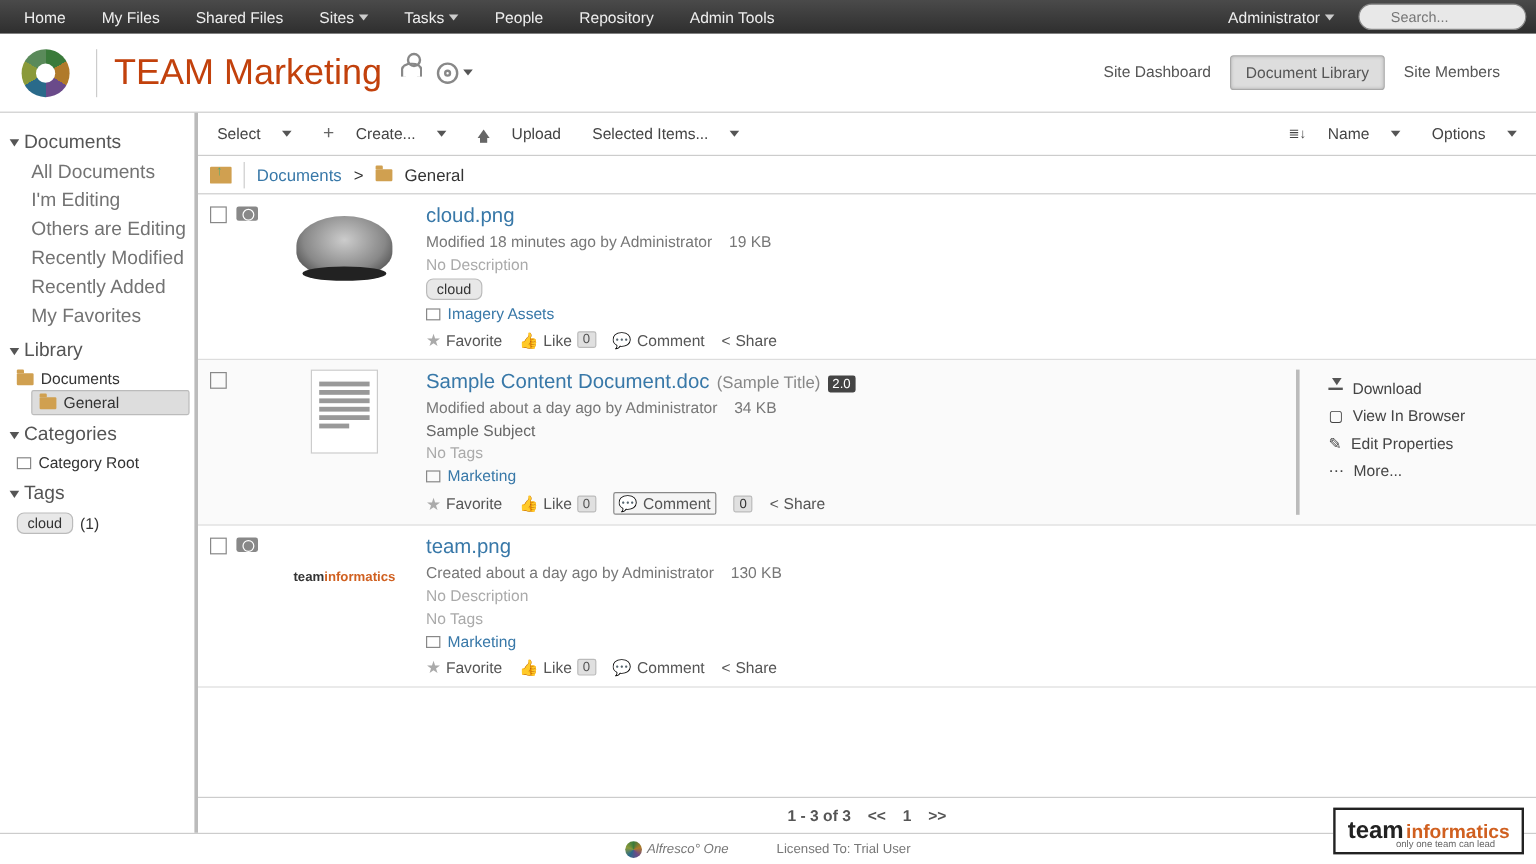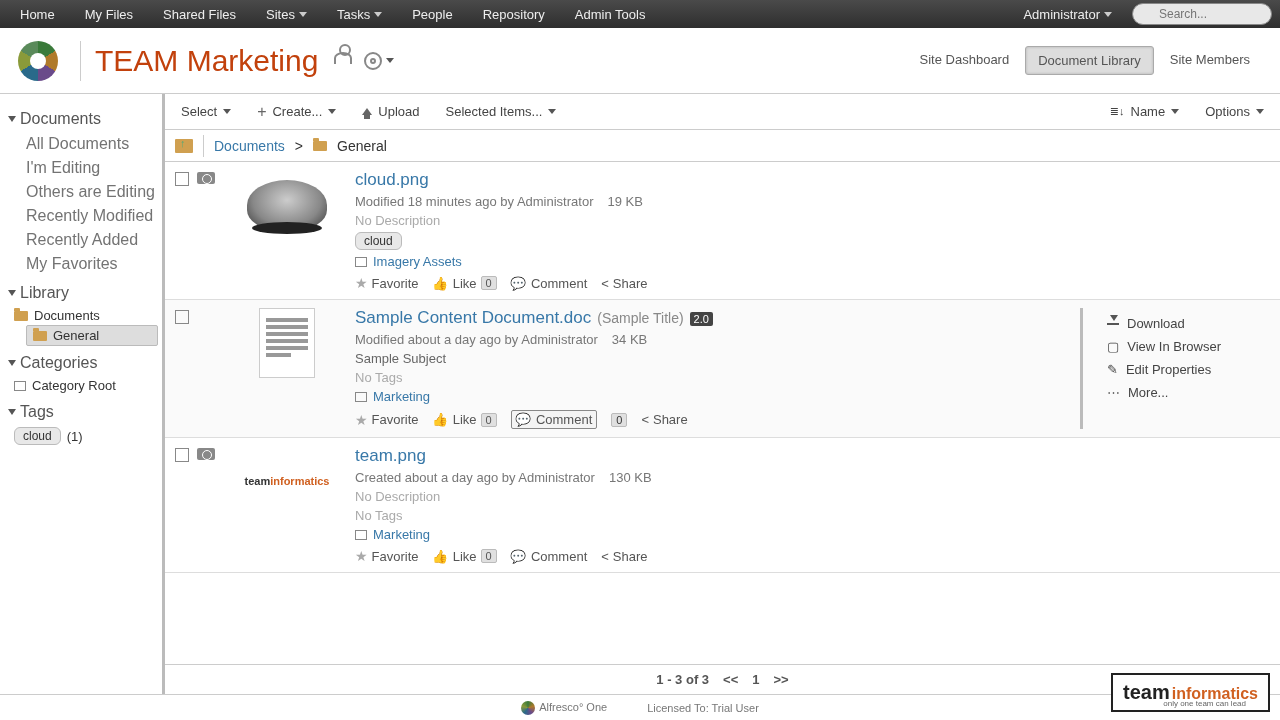--- a/index.html
+++ b/index.html
@@ -40,21 +40,21 @@
 .tri { width:0; height:0; border-left:4px solid transparent; border-right:4px solid transparent; border-top:6px solid #555; }
 .side-link { display:block; padding:3px 0 3px 18px; color:#737373; font-size:16px; cursor:pointer; }
 .tree-item { display:flex; align-items:center; gap:6px; padding:2px 0 2px 6px; font-size:13px; }
 .tree-item.selected { background:#ddd; border:1px solid #bbb; border-radius:2px; }
 .folder-mini { width:14px; height:10px; background:#d0a050; border-radius:1px; position:relative; }
 .folder-mini::before { content:''; position:absolute; top:-3px; left:0; width:6px; height:3px; background:#d0a050; border-radius:1px 1px 0 0; }
 .tag-chip { background:#e8e8e8; border:1px solid #bbb; border-radius:6px; padding:1px 8px; font-size:12px; }
 
 .content { flex:1; display:flex; flex-direction:column; }
 .toolbar { height:36px; border-bottom:1px solid #ccc; display:flex; align-items:center; padding:0 10px; gap:14px; }
-.tb-btn { display:flex; align-items:center; gap:6px; padding:4px 6px; color:#444; font-size:13px; cursor:pointer; }
+.tb-btn { display:flex; align-items:center; gap:18px; padding:4px 6px; color:#444; font-size:13px; cursor:pointer; }
 .tb-right { margin-left:auto; display:flex; gap:14px; align-items:center; }
 .plus { font-size:16px; color:#666; }
 .up-arrow { width:0;height:0;border-left:5px solid transparent;border-right:5px solid transparent;border-bottom:7px solid #666; position:relative;}
 .up-arrow::after{content:'';position:absolute;top:6px;left:-3px;width:6px;height:5px;background:#666;}
 
 .breadcrumb { height:32px; border-bottom:1px solid #ccc; display:flex; align-items:center; padding:0 10px; gap:10px; font-size:14px; }
 .bc-up { width:18px; height:14px; background:#d0a050; border-radius:1px; position:relative; cursor:pointer; }
 .bc-up::after { content:'↑'; position:absolute; left:5px; top:-2px; color:#5a7; font-size:11px; font-weight:bold; }
 .bc-sep { width:1px; height:22px; background:#ccc; }
 .bc-link { color:#3878a8; cursor:pointer; }
@@ -93,21 +93,21 @@
 .row-actions { width:190px; border-left:3px solid #bbb; padding:4px 0 0 24px; }
 .ra-item { display:flex; align-items:center; gap:8px; padding:4px 0; color:#444; font-size:13px; cursor:pointer; }
 .dl-icon{width:12px;height:2px;background:#555;position:relative;}
 .dl-icon::before{content:'';position:absolute;top:-8px;left:3px;width:0;height:0;border-left:4px solid transparent;border-right:4px solid transparent;border-top:6px solid #555;}
 
 .pager { height:30px; border-top:1px solid #ccc; display:flex; align-items:center; justify-content:center; gap:14px; color:#555; font-size:13px; }
 .pager span { cursor:pointer;font-weight:bold; }
 
 
 .footer { position:absolute; bottom:0; left:0; right:0; height:26px; border-top:1px solid #ccc; display:flex; align-items:center; justify-content:center; font-size:11px; color:#777; gap:40px; }
-.footer-logo { display:flex; align-items:flex-start; gap:4px; }
+.footer-logo { display:flex; align-items:center; gap:4px;font-style:italic; }
 .footer-swirl { width:14px;height:14px;border-radius:50%;background:conic-gradient(#3a7a3a,#b07a2a,#6a4a8a,#2a6a8a,#8a9a3a,#3a7a3a);}
 
 .team-badge { position:absolute; right:10px; bottom:8px; border:2px solid #222; padding:6px 10px; background:#fff; display:flex; align-items:baseline; gap:2px;}
 .team-badge .t1{font-size:20px;font-weight:bold;color:#222;}
 .team-badge .t2{font-size:16px;color:#d06020;font-weight:bold;}
 .team-badge .sub{font-size:8px;color:#666;margin-left:2px;}
 </style>
 </head>
 <body>
 

